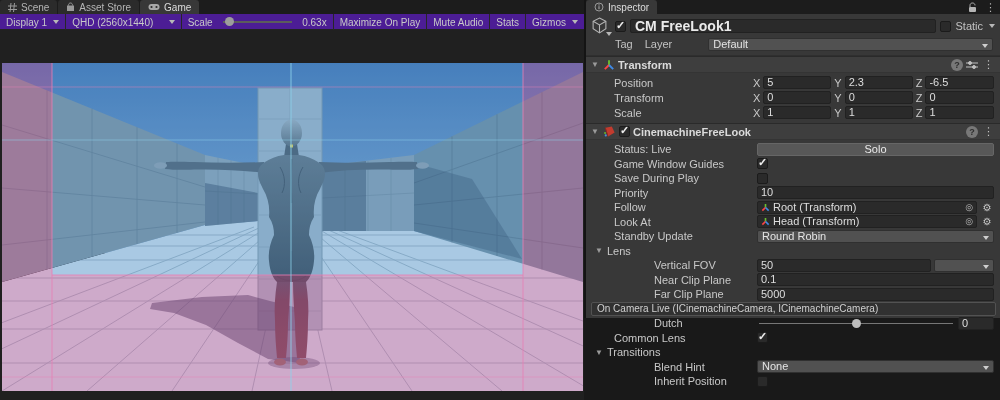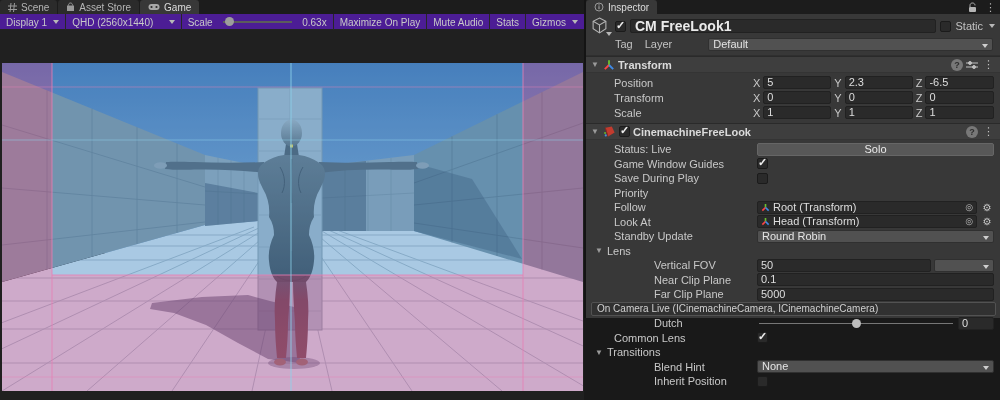--- a/index.html
+++ b/index.html
@@ -471,20 +471,23 @@
           </div>
       </div>
       <div class="row">
         <span class="lbl">Save During Play</span>
         <div class="val">
             <span class="cb"></span>
           </div>
       </div>
       <div class="row">
         <span class="lbl">Priority</span>
+        <div class="val">
+            <span class="field">10</span>
+          </div>
       </div>
       <div class="row">
         <span class="lbl">Follow</span>
         <div class="val">
           <div class="objfield">
             <svg width="9" height="9" viewBox="0 0 10 10">
                 <g stroke-width="1.8" fill="none">
                   <path d="M5 5 L5 1" stroke="#6abe30"></path>
                   <path d="M5 5 L1.5 8.4" stroke="#ff4343"></path>
                   <path d="M5 5 L8.5 8.4" stroke="#3f8ae8"></path>

